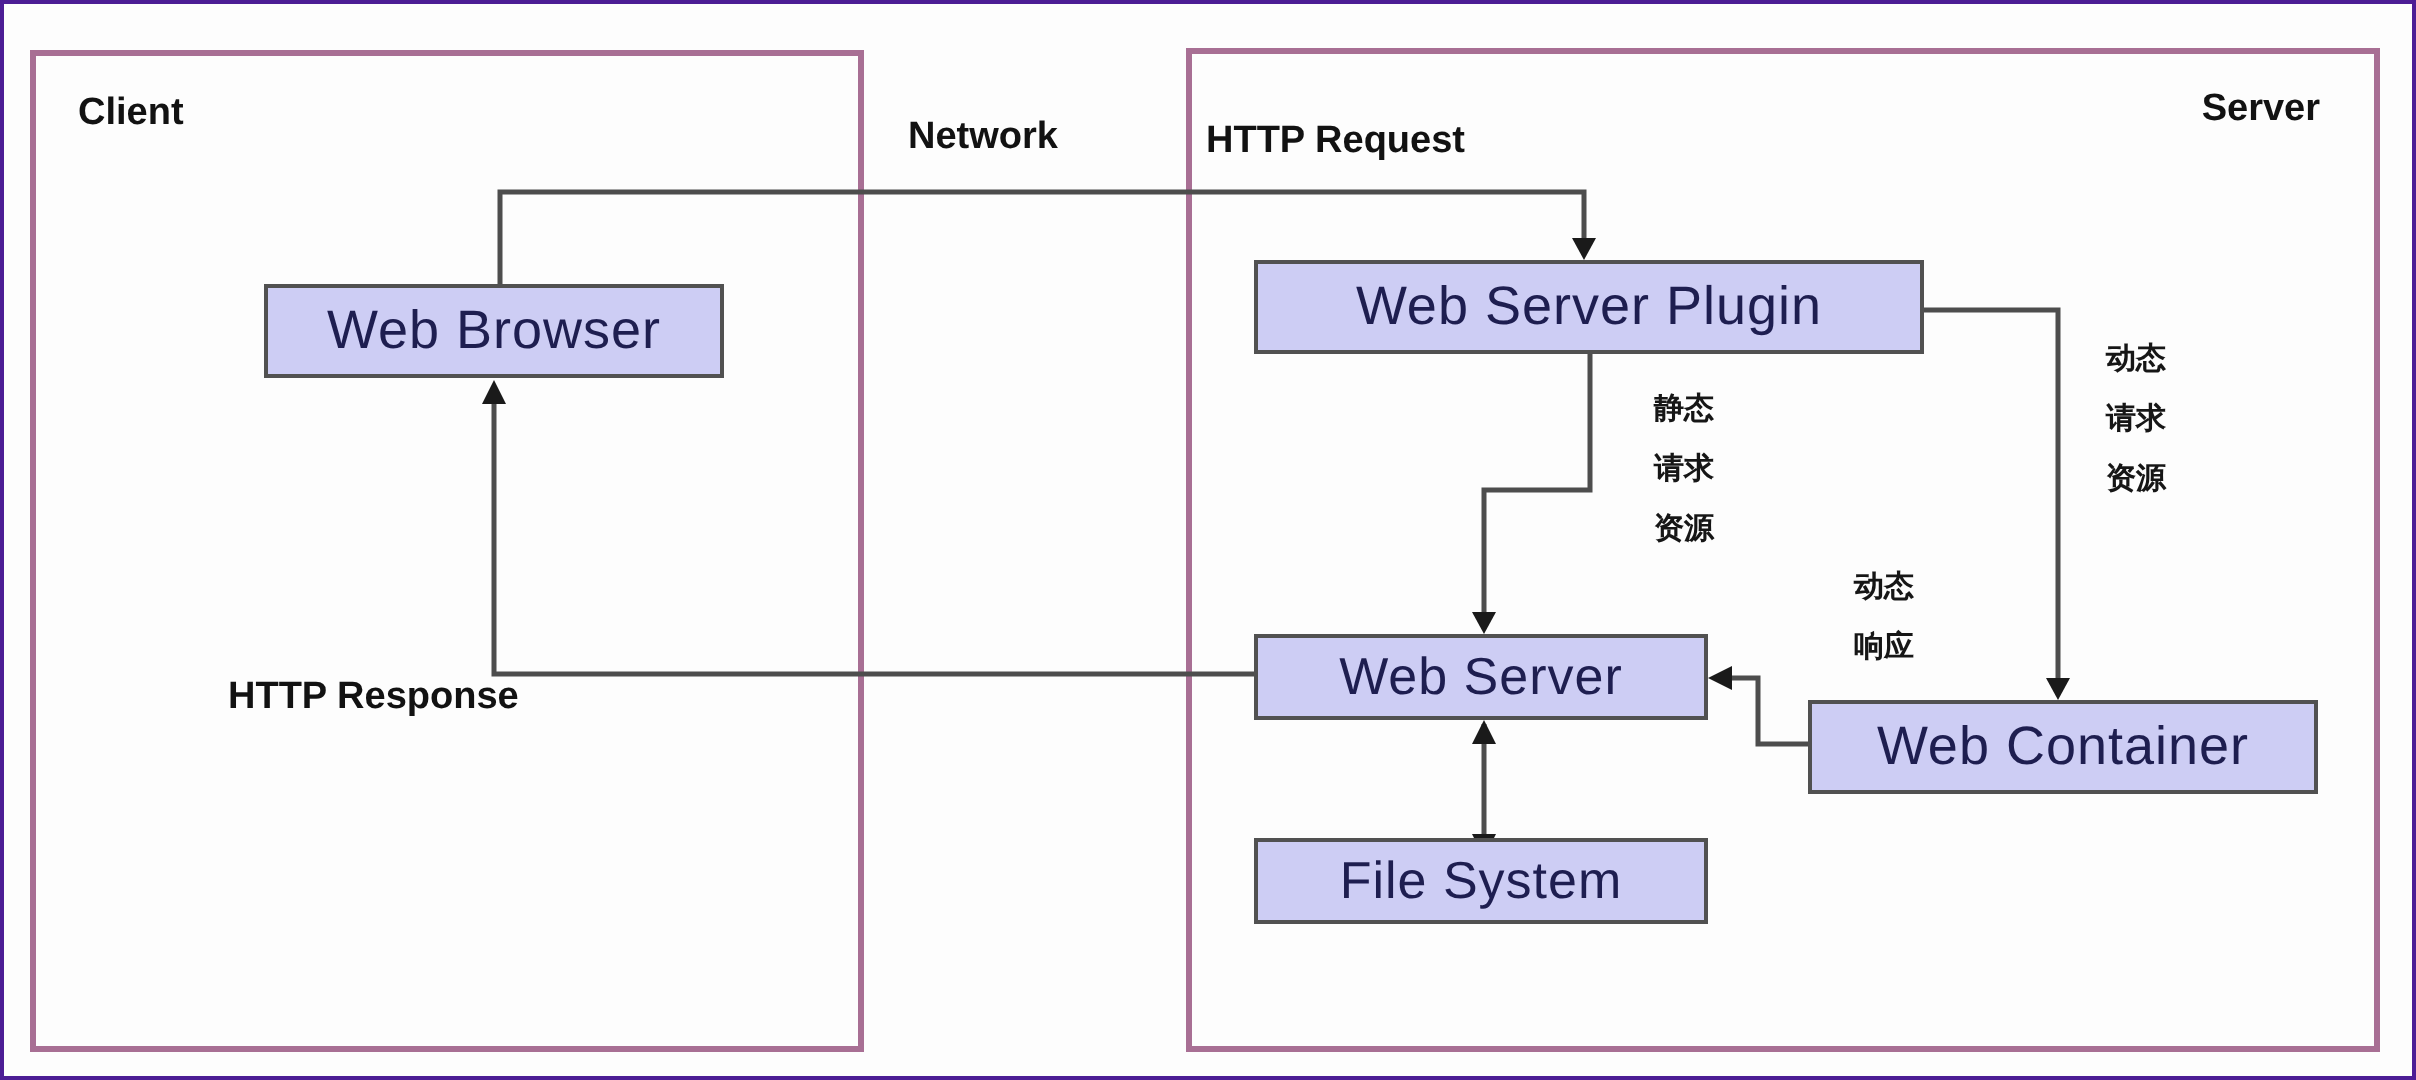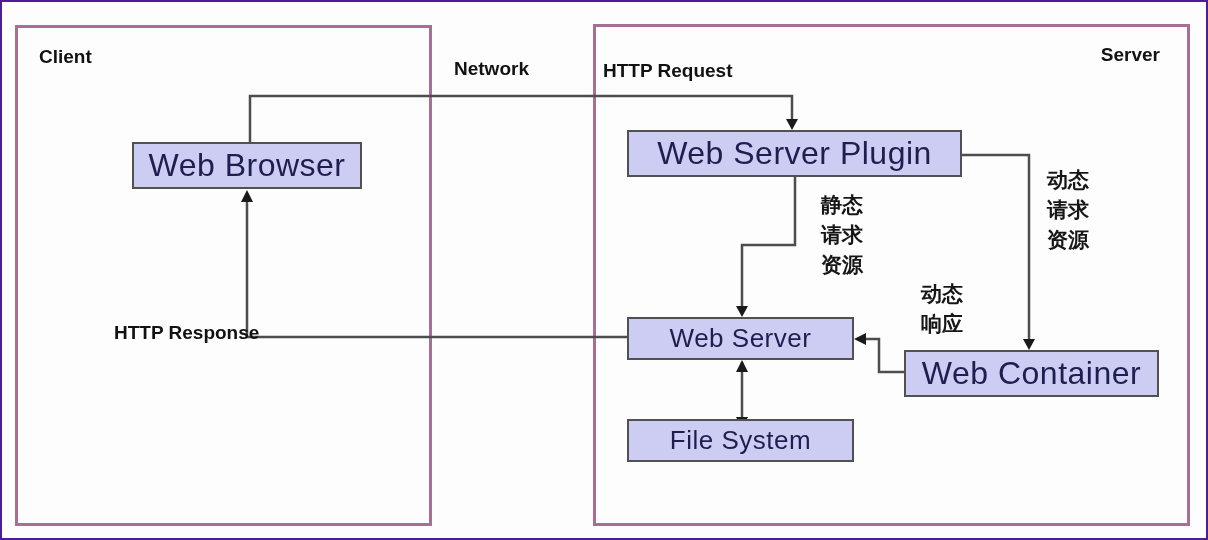--- a/index.html
+++ b/index.html
@@ -9,33 +9,33 @@
     font-family:"Liberation Sans",sans-serif;
   }
   .zone{position:absolute;border:3px solid #a86f94;box-sizing:border-box;background:transparent;}
   .zone-client{left:13px;top:23px;width:417px;height:501px;}
   .zone-server{left:591px;top:22px;width:597px;height:502px;}
   .zone-label,.edge-label{position:absolute;font-weight:bold;font-size:19px;color:#121212;white-space:nowrap;}
   .lbl-client{left:37px;top:44px;}
   .lbl-server{left:1040px;top:42px;width:118px;text-align:right;}
   .lbl-network{left:452px;top:56px;width:118px;text-align:left;}
   .lbl-request{left:601px;top:58px;}
-  .lbl-response{left:112px;top:320px;}
+  .lbl-response{left:112px;top:336px;}
   .node{
     position:absolute;box-sizing:border-box;background:#cdcdf4;border:2px solid #515151;
     display:flex;align-items:center;justify-content:center;
-    color:#1e1e50;font-size:32px;letter-spacing:0.5px;white-space:nowrap;
+    color:#1e1e50;font-size:27px;letter-spacing:0.5px;white-space:nowrap;
   }
   .node-browser{left:130px;top:140px;width:230px;height:47px;}
   .node-plugin{left:625px;top:128px;width:335px;height:47px;}
   .node-webserver{left:625px;top:315px;width:227px;height:43px;font-size:26px;}
   .node-container{left:902px;top:348px;width:255px;height:47px;}
   .node-filesystem{left:625px;top:417px;width:227px;height:43px;font-size:26px;}
   .cn{
-    position:absolute;font-weight:bold;font-size:21px;line-height:30px;
+    position:absolute;font-weight:bold;font-size:15px;line-height:30px;
     color:#161616;text-align:center;width:70px;
   }
   .cn span{display:block;}
   .cn-static{left:805px;top:188px;}
   .cn-dynreq{left:1031px;top:163px;}
   .cn-dynresp{left:905px;top:277px;}
   svg.wires{position:absolute;left:0;top:0;pointer-events:none;}
   svg.wires polyline{fill:none;stroke:#4d4d4d;stroke-width:2.5;}
   svg.wires polygon{fill:#1a1a1a;stroke:none;}
 </style>

